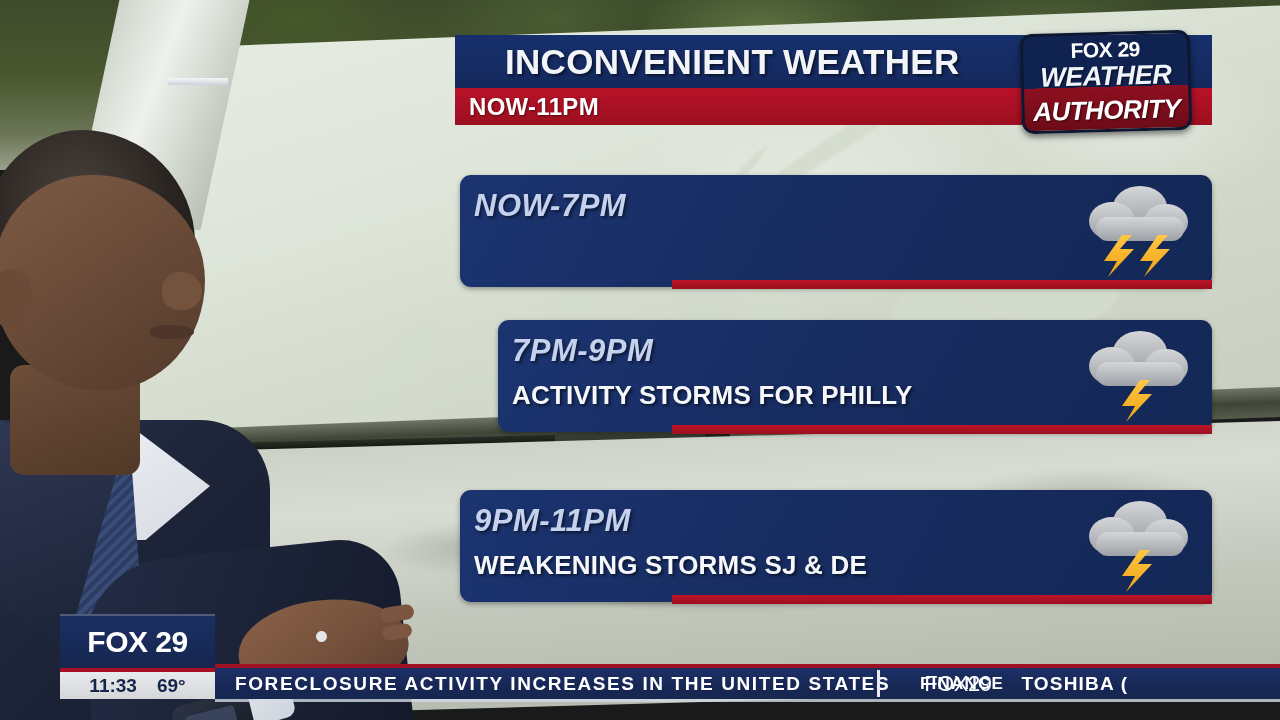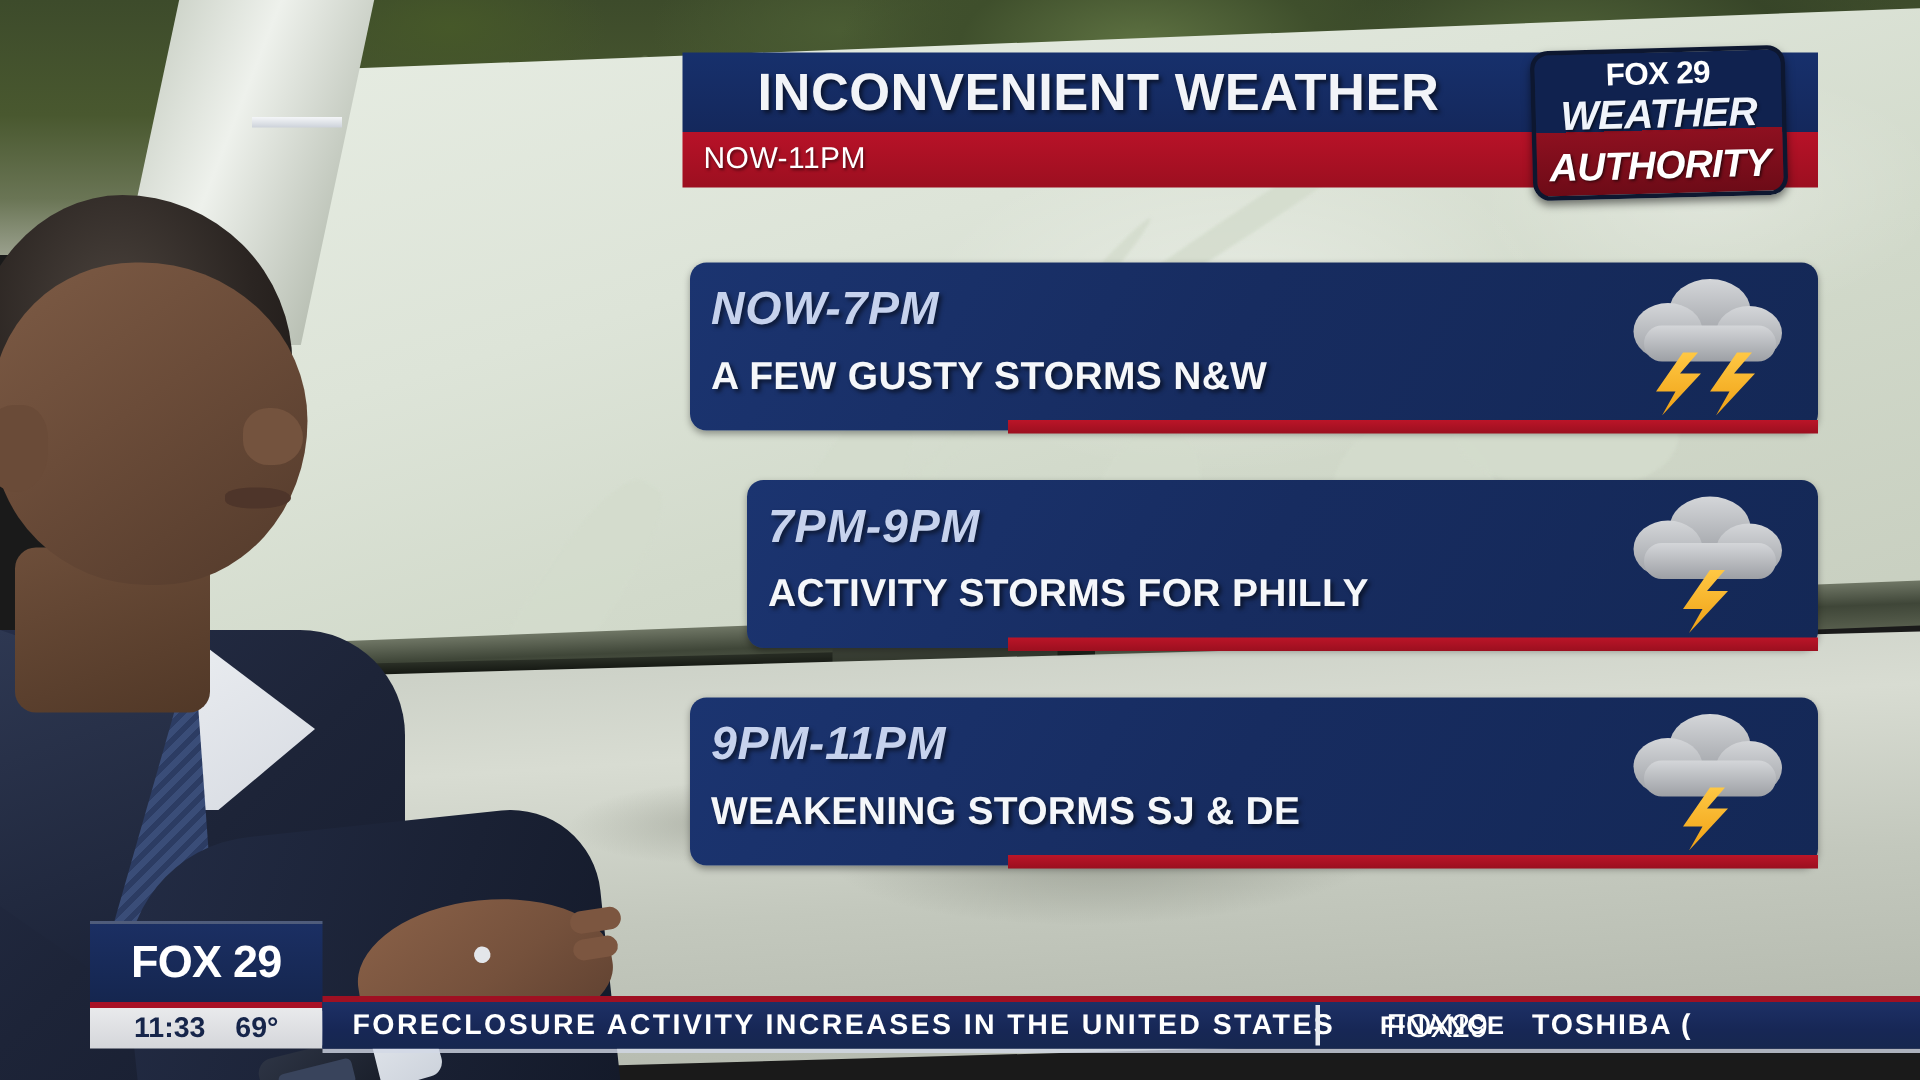--- a/index.html
+++ b/index.html
@@ -168,21 +168,21 @@
   .header-title {
     color:#f2f4f8; font-size:35px; font-weight:bold; letter-spacing:.3px;
     text-shadow:2px 2px 3px rgba(0,0,0,.55);
     margin-left:36px;
   }
   .header-red {
     background:linear-gradient(180deg,#b81228 0%, #9c0f20 100%);
     height:37px; display:flex; align-items:center; padding-left:14px;
   }
   .header-sub {
-    color:#ffffff; font-size:20px; font-weight:normal; letter-spacing:.3px;
+    color:#ffffff; font-size:24px; font-weight:bold; letter-spacing:.3px;
     text-shadow:1px 1px 2px rgba(0,0,0,.5);
   }
 
   
   .wa-logo {
     position:absolute; left:1021px; top:32px; width:170px; height:100px;
     transform:rotate(-1.5deg);
   }
   .wa-inner {
     position:absolute; inset:0; border-radius:12px; overflow:hidden;
@@ -341,21 +341,20 @@
     <div class="wa-inner">
       <div class="wa-fox">FOX 29</div>
       <div class="wa-weather">WEATHER</div>
       <div class="wa-auth">AUTHORITY</div>
     </div>
   </div>
 
   <div class="row" style="top:175px;">
     <div class="row-panel">
       <span class="row-time">NOW-7PM</span>
-      <span class="row-desc">A FEW GUSTY STORMS N&amp;W</span>
       <div class="row-icon">
         <svg viewBox="0 0 110 96" width="110" height="96">
           <defs>
             <linearGradient id="cg1" x1="0" y1="0" x2="0" y2="1">
               <stop offset="0%" stop-color="#d4d6d9"></stop>
                 <stop offset="100%" stop-color="#9da0a5"></stop>
             </linearGradient>
             <linearGradient id="bg1" x1="0" y1="0" x2="0" y2="1">
               <stop offset="0%" stop-color="#ffc844"></stop>
                 <stop offset="100%" stop-color="#efa014"></stop>
@@ -387,21 +386,21 @@
             <ellipse cx="84" cy="41" rx="22" ry="18"></ellipse>
             <rect x="14" y="36" width="88" height="24" rx="12"></rect>
           </g>
           <polygon fill="url(#bg1)" points="58,54 40,80 53,80 44,96 70,68 56,68 68,54"></polygon>
         </svg>
       </div>
     </div>
     <div class="row-underline"></div>
   </div>
 
-  <div class="row" style="top:465px;">
+  <div class="row" style="top:490px;">
     <div class="row-panel">
       <span class="row-time">9PM-11PM</span>
       <span class="row-desc">WEAKENING STORMS SJ &amp; DE</span>
       <div class="row-icon">
         <svg viewBox="0 0 110 96" width="110" height="96">
           <g fill="url(#cg1)">
             <ellipse cx="58" cy="26" rx="27" ry="21"></ellipse>
             <ellipse cx="30" cy="40" rx="23" ry="19"></ellipse>
             <ellipse cx="84" cy="41" rx="22" ry="18"></ellipse>
             <rect x="14" y="36" width="88" height="24" rx="12"></rect>

